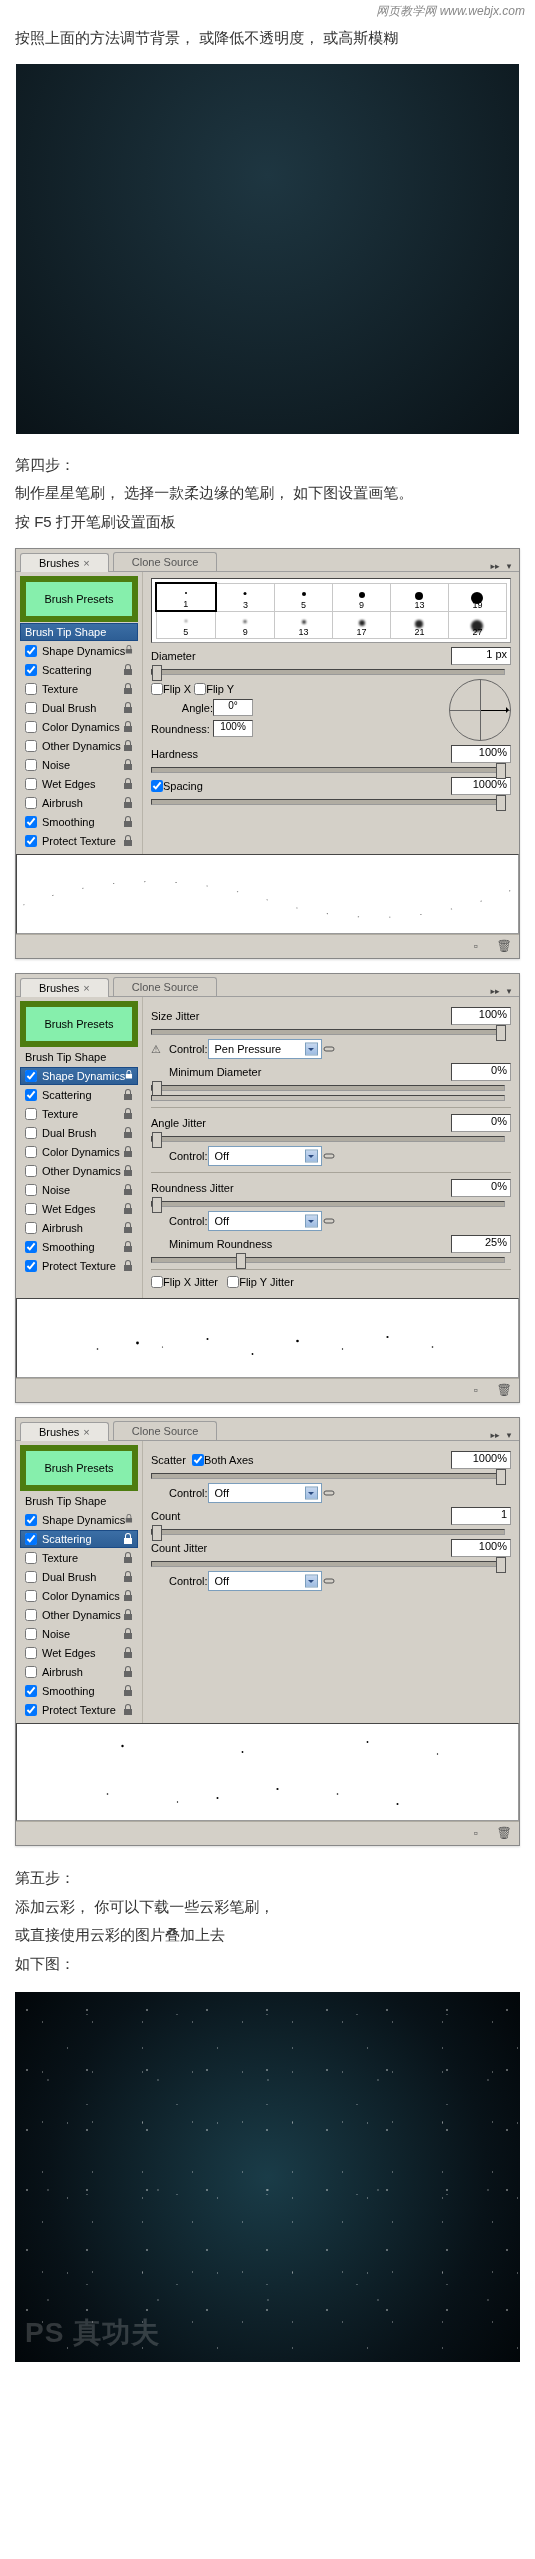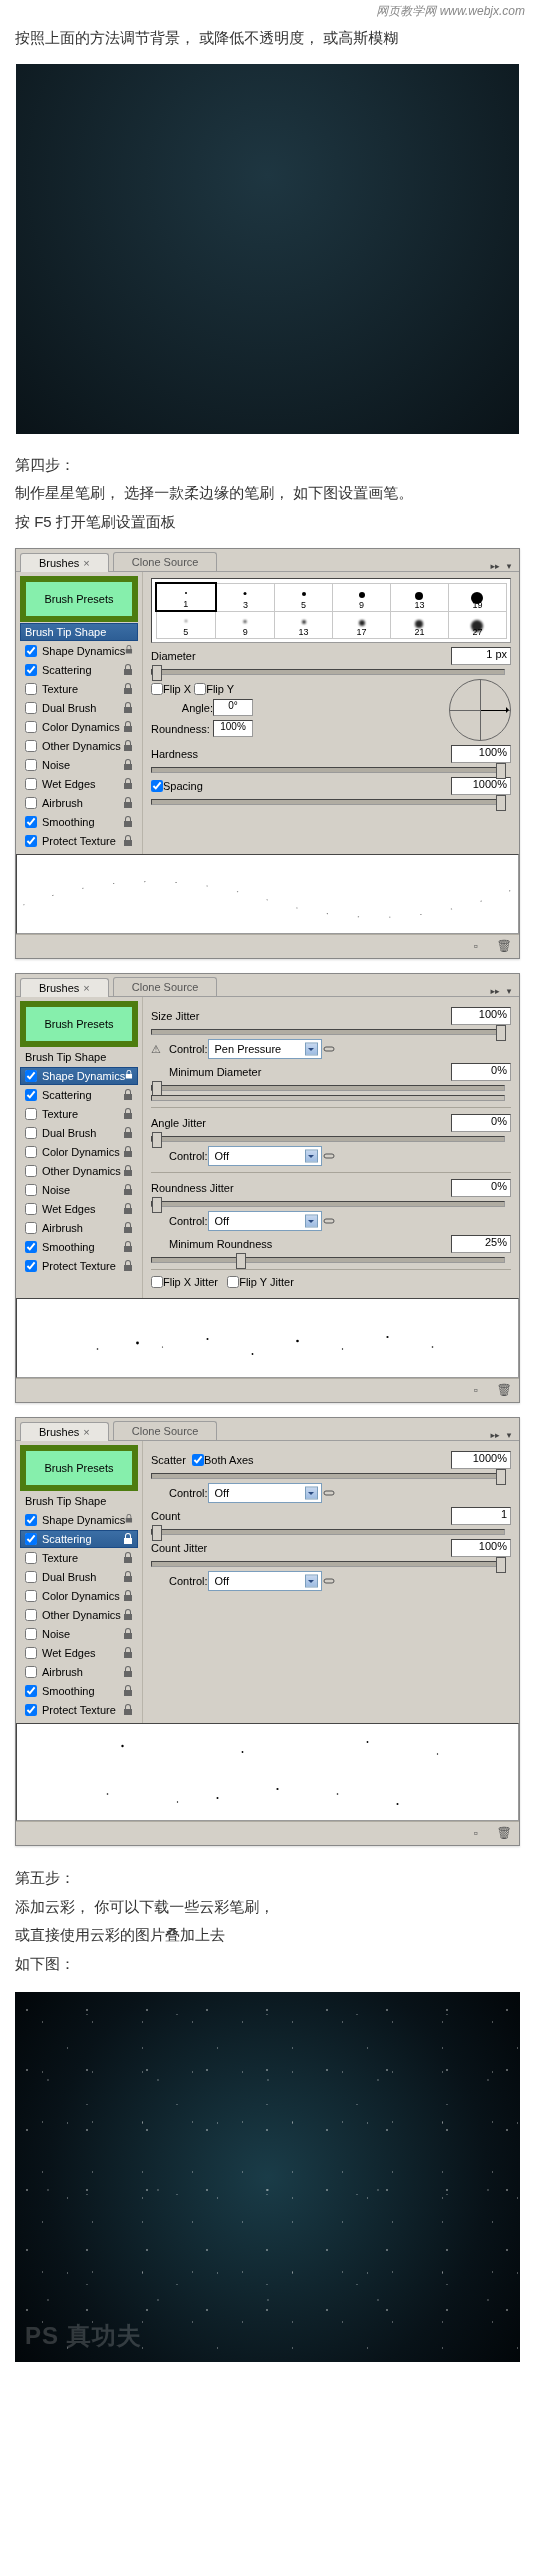--- a/index.html
+++ b/index.html
@@ -40,21 +40,21 @@
     position: absolute; inset: 0;
     background-image: radial-gradient(circle at 20% 30%, rgba(255,255,255,.35) 0 1px, transparent 1px),
       radial-gradient(circle at 80% 25%, rgba(255,255,255,.25) 0 1px, transparent 1px),
       radial-gradient(circle at 55% 60%, rgba(255,255,255,.3) 0 1px, transparent 1px),
       radial-gradient(circle at 30% 80%, rgba(255,255,255,.2) 0 1px, transparent 1px),
       radial-gradient(circle at 70% 75%, rgba(255,255,255,.3) 0 1px, transparent 1px);
     background-size: 60px 60px, 90px 90px, 50px 50px, 110px 110px, 75px 75px;
   }
   .stars-image .wm {
     position: absolute; left: 10px; bottom: 10px;
-    color: rgba(255,255,255,.18); font-size: 24px; font-weight: bold; letter-spacing: 1px;
+    color: rgba(255,255,255,.18); font-size: 28px; font-weight: bold; letter-spacing: 1px;
   }
   .stars-image .wm2 {
     position: absolute; left: 10px; bottom: 3px;
     color: rgba(255,255,255,.35); font-size: 10px; letter-spacing: 5px;
   }
 
   
   .ps-panel {
     margin: 8px 15px 14px;
     background: #d4d0c8;

